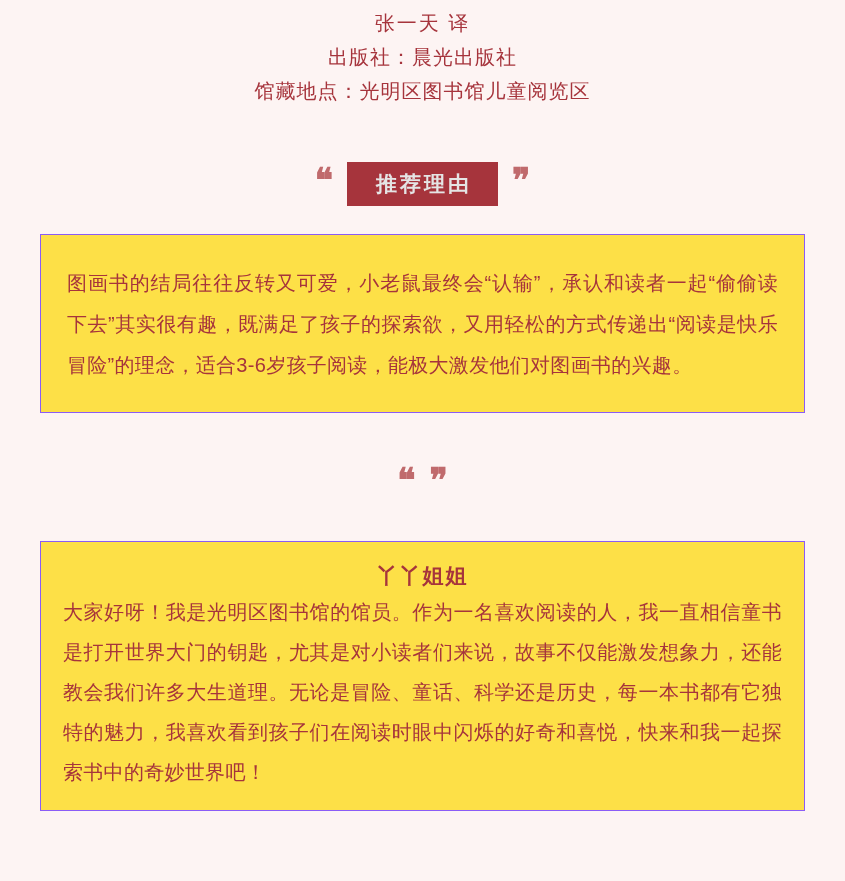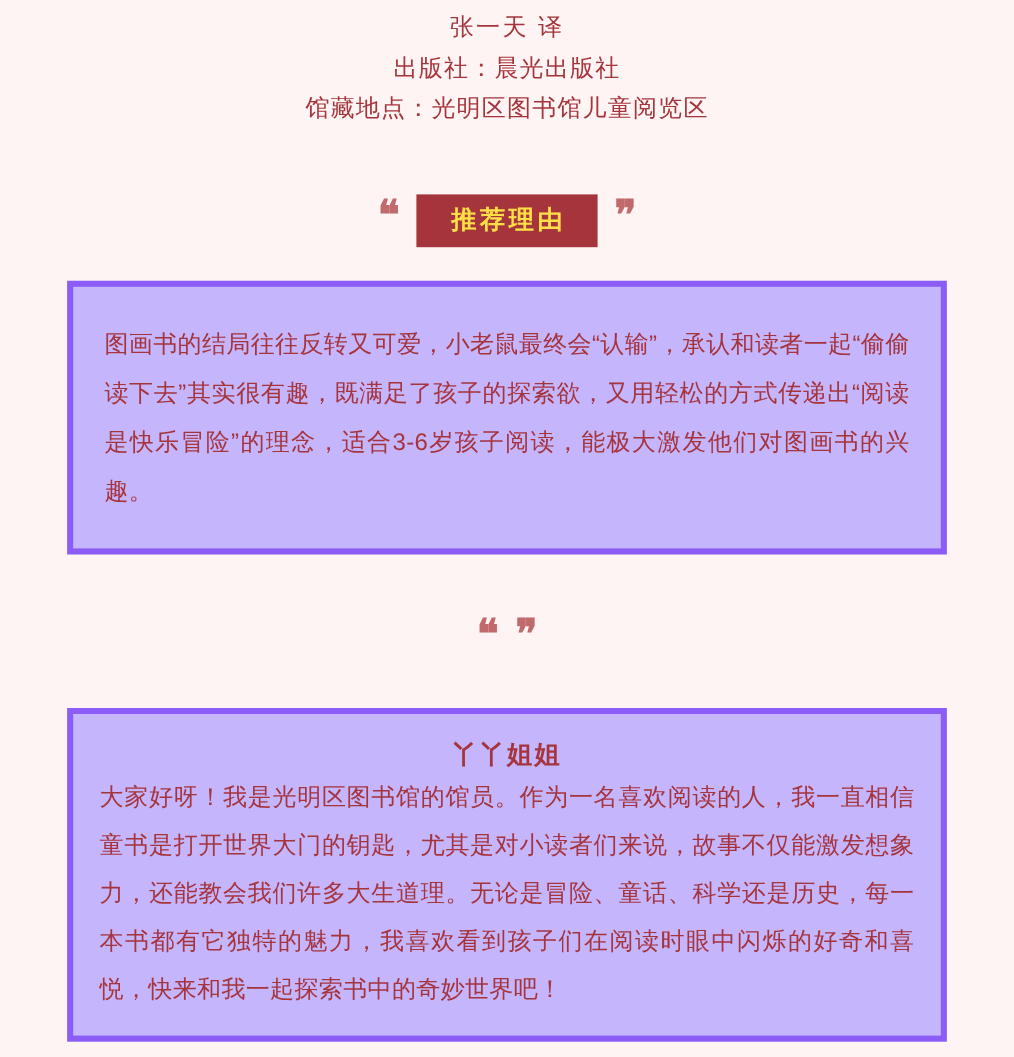--- a/index.html
+++ b/index.html
@@ -11,21 +11,21 @@
     height: 881px;
     background: #fdf4f3;
     font-family: "Liberation Sans", "DejaVu Sans", sans-serif;
     color: #a6343c;
     overflow: hidden;
   }
   .page {
     width: 845px;
     height: 706px;
     box-sizing: border-box;
-    padding: 0 38px;
+    padding: 0 22px;
     position: relative;
     border-radius: 27px;
   }
 
   
   .meta {
     padding-top: 6px;
     text-align: center;
   }
   .meta-line {
@@ -54,34 +54,34 @@
     font-family: "DejaVu Serif", "Liberation Serif", serif;
     font-size: 34px;
     line-height: 1;
     color: #c06a6c;
     font-weight: 700;
     position: relative;
     top: -4px;
   }
   .badge {
     background: #a6343c;
-    color: #fde047;
+    color: #e5e5e5;
     font-size: 21px;
     font-weight: 700;
     letter-spacing: 3px;
     padding: 9px 26px 10px 29px;
     line-height: 1.2;
     white-space: nowrap;
   }
 
   
   .card {
     margin: 28px 18px 0 18px;
-    border: 5px solid #8b5cf6;
-    background: #c4b5fd;
+    border: 1px solid #8b5cf6;
+    background: #fde047;
     padding: 28px 26px 26px 26px;
     box-sizing: border-box;
   }
   .card p {
     margin: 0;
     font-size: 20px;
     line-height: 41px;
     color: #a6343c;
     text-align: justify;
     letter-spacing: 0.3px;

